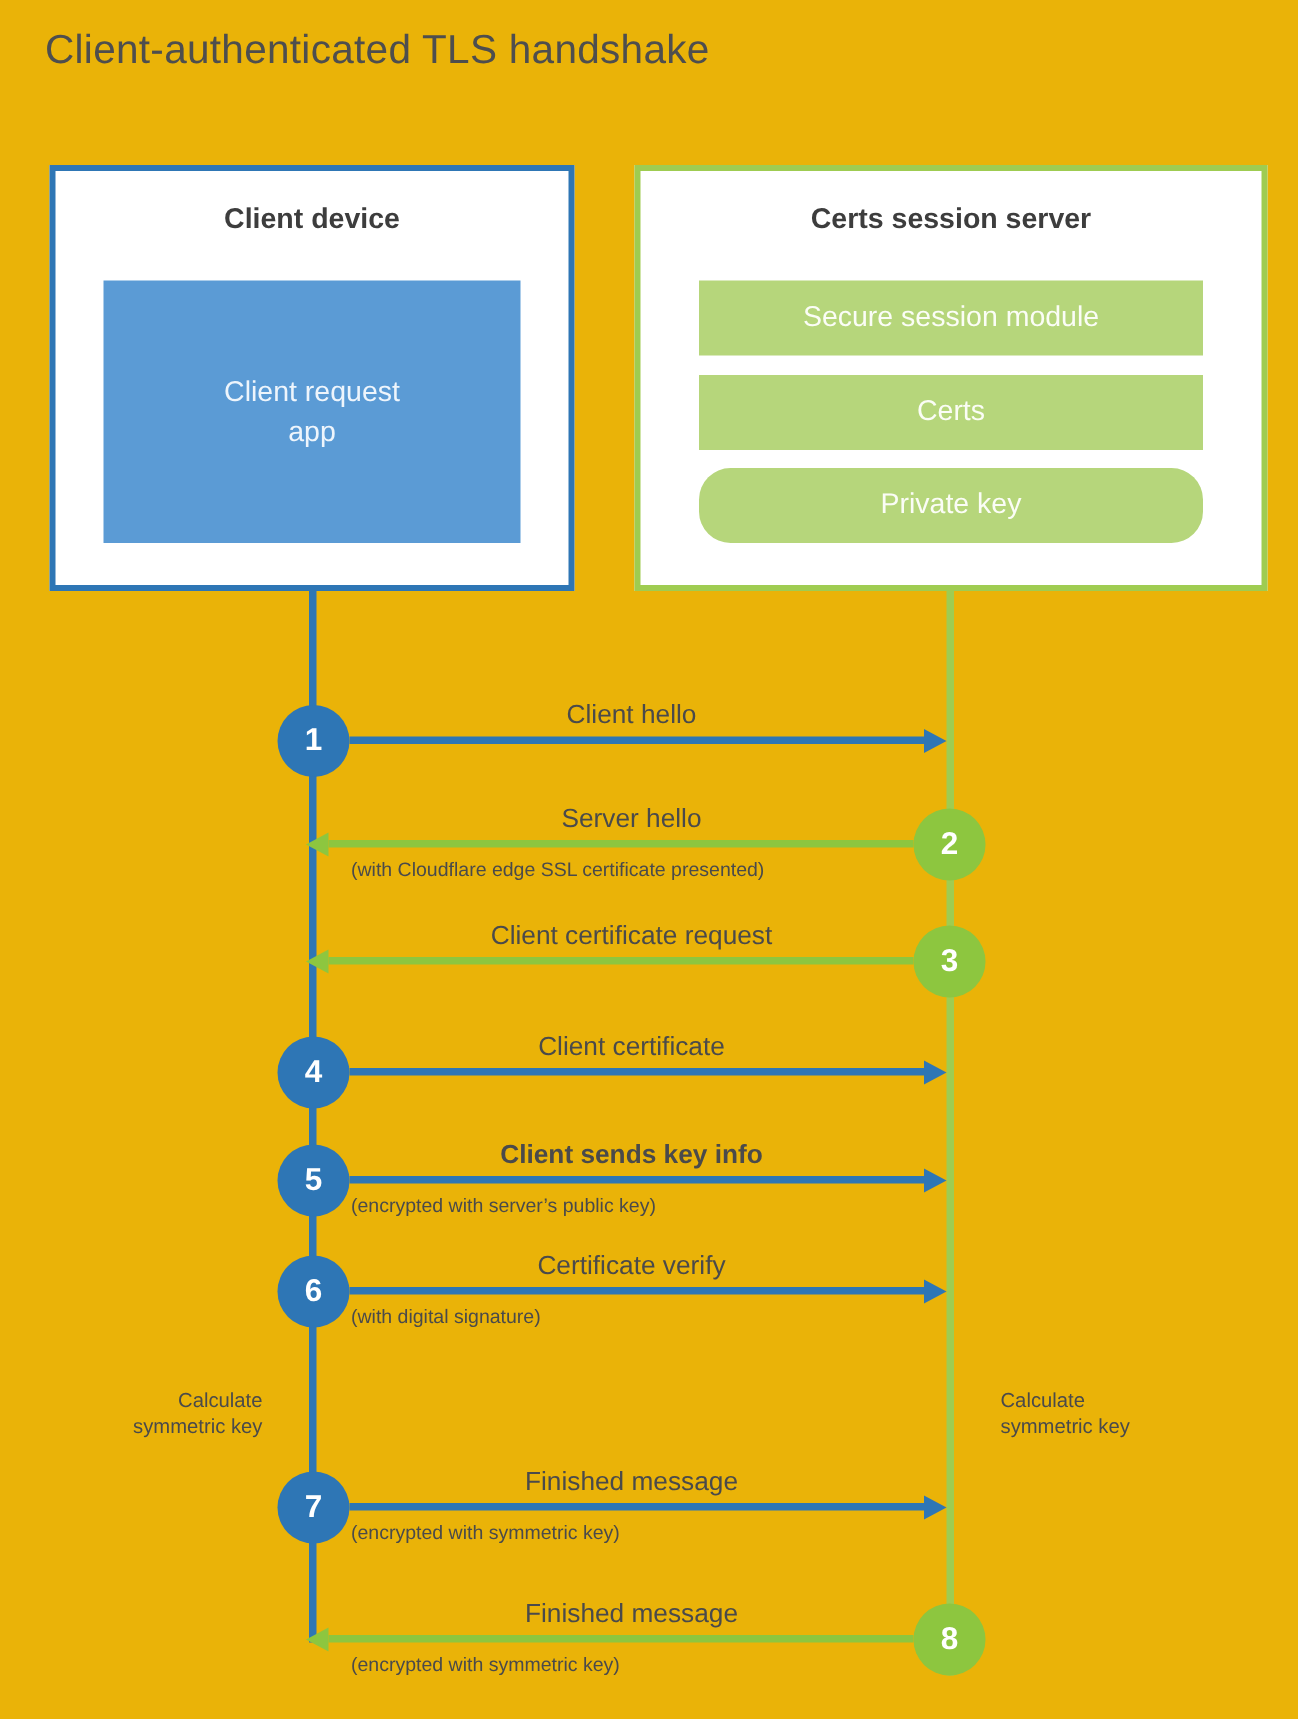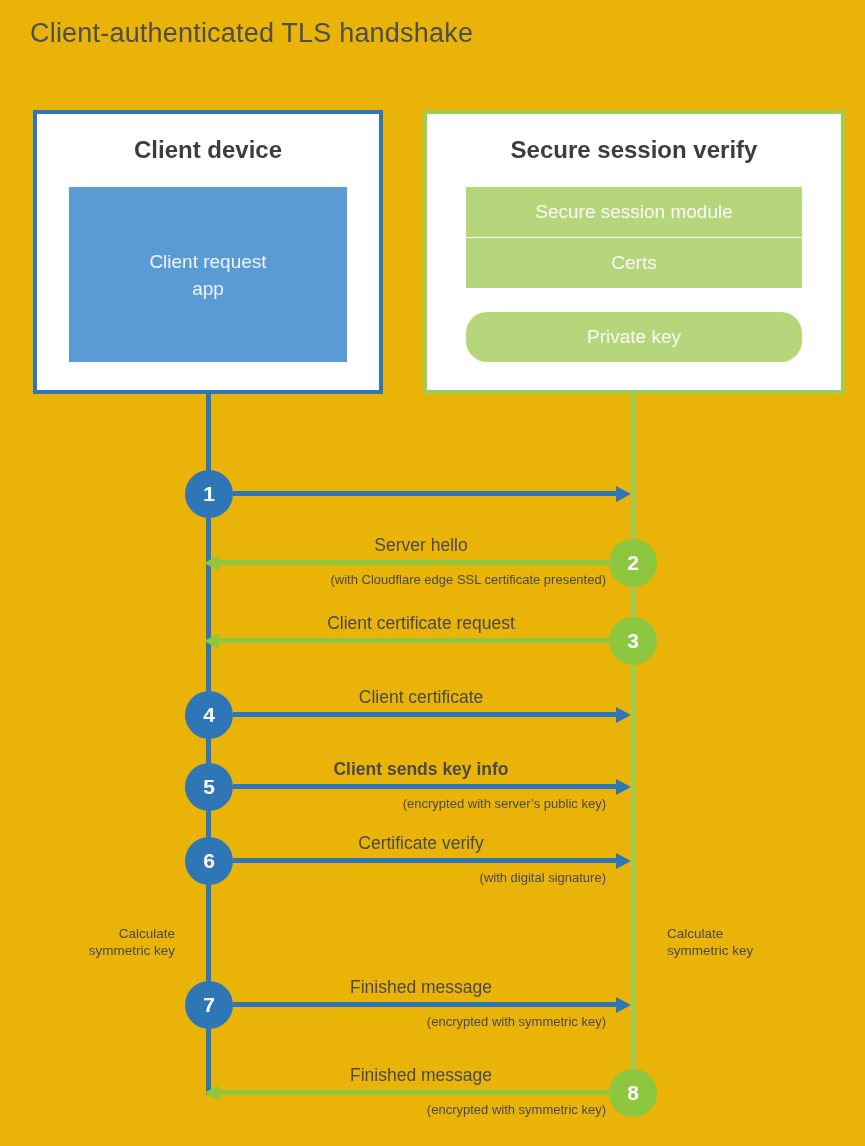--- a/index.html
+++ b/index.html
@@ -12,68 +12,69 @@
     --heading:#3d3d3d;
   }
   html,body{margin:0;padding:0;background:#fff;}
   #canvas{
     position:relative;width:865px;height:1146px;background:#eab308;overflow:hidden;
     font-family:"Liberation Sans","DejaVu Sans",sans-serif;
   }
   .abs{position:absolute;}
   .page-title{font-size:27px;font-weight:300;color:#4e4e4e;letter-spacing:.2px;}
   .outline-box{box-sizing:border-box;background:#fff;}
-  .box-title{font-size:24px;font-weight:700;color:var(--heading);text-align:center;}
+  .box-title{font-size:19px;font-weight:700;color:var(--heading);text-align:center;}
   .fill-box{display:flex;align-items:center;justify-content:center;text-align:center;}
   .app-box{background:var(--blue-light);color:#eef5fc;font-size:19px;line-height:27px;}
   .bar{background:var(--green-bar);color:#fbfdf6;font-size:19px;}
   .lifeline{width:5px;}
   .lifeline.blue{background:var(--blue);}
   .lifeline.green{background:var(--green-line);}
   .circle{
     width:48px;height:48px;border-radius:50%;color:#fff;font-weight:700;font-size:21px;
     display:flex;align-items:center;justify-content:center;
   }
   .circle.blue{background:var(--blue);}
   .circle.green{background:var(--green-strong);}
   .hline{height:5px;}
   .hline.blue{background:var(--blue);}
   .hline.green{background:var(--green-strong);}
   .tri{width:0;height:0;border-top:8px solid transparent;border-bottom:8px solid transparent;}
   .tri.right{border-left:15px solid var(--blue);}
   .tri.left{border-right:15px solid var(--green-strong);}
   .msg-label{left:221px;width:400px;text-align:center;font-size:17.5px;color:var(--text);}
-  .msg-sub{left:206px;width:400px;text-align:right;font-size:13px;color:var(--text);}
+  .msg-sub{left:234px;width:400px;text-align:left;font-size:13px;color:var(--text);}
   .side-note{font-size:13.5px;line-height:16.5px;color:var(--text);}
 </style>
 </head>
 <body>
 
 <div id="canvas">
 
   <div class="abs page-title" style="left:30px;top:18px;">Client-authenticated TLS handshake</div>
 
   <div class="abs outline-box" style="left:33px;top:110px;width:350px;height:284px;border:4px solid var(--blue);"></div>
   <div class="abs box-title" style="left:33px;top:136px;width:350px;">Client device</div>
   <div class="abs fill-box app-box" style="left:69px;top:187px;width:278px;height:175px;">
     <div>
       <div>Client request</div>
       <div>app</div>
     </div>
   </div>
 
   <div class="abs outline-box" style="left:423px;top:110px;width:422px;height:284px;border:4px solid var(--green-line);"></div>
-  <div class="abs box-title" style="left:423px;top:136px;width:422px;">Secure session verify</div>
+  <div class="abs box-title" style="left:423px;top:136px;width:422px;">Certs session server</div>
   <div class="abs fill-box bar" style="left:466px;top:187px;width:336px;height:50px;">Secure session module</div>
-  <div class="abs fill-box bar" style="left:466px;top:238px;width:336px;height:50px;">Certs</div>
+  <div class="abs fill-box bar" style="left:466px;top:250px;width:336px;height:50px;">Certs</div>
   <div class="abs fill-box bar" style="left:466px;top:312px;width:336px;height:50px;border-radius:21px;">Private key</div>
 
   <div class="abs lifeline blue" style="left:206px;top:392px;height:703px;"></div>
   <div class="abs lifeline green" style="left:631px;top:392px;height:725px;"></div>
 
+  <div class="abs msg-label" style="top:466px;">Client hello</div>
   <div class="abs hline blue" style="left:233px;top:491px;width:383px;"></div>
   <div class="abs tri right" style="left:616px;top:486px;"></div>
   <div class="abs circle blue" style="left:185px;top:470px;">1</div>
 
   <div class="abs msg-label" style="top:535px;">Server hello</div>
   <div class="abs hline green" style="left:219px;top:560px;width:390px;"></div>
   <div class="abs tri left" style="left:204px;top:555px;"></div>
   <div class="abs msg-sub" style="top:572px;">(with Cloudflare edge SSL certificate presented)</div>
   <div class="abs circle green" style="left:609px;top:539px;">2</div>
 

